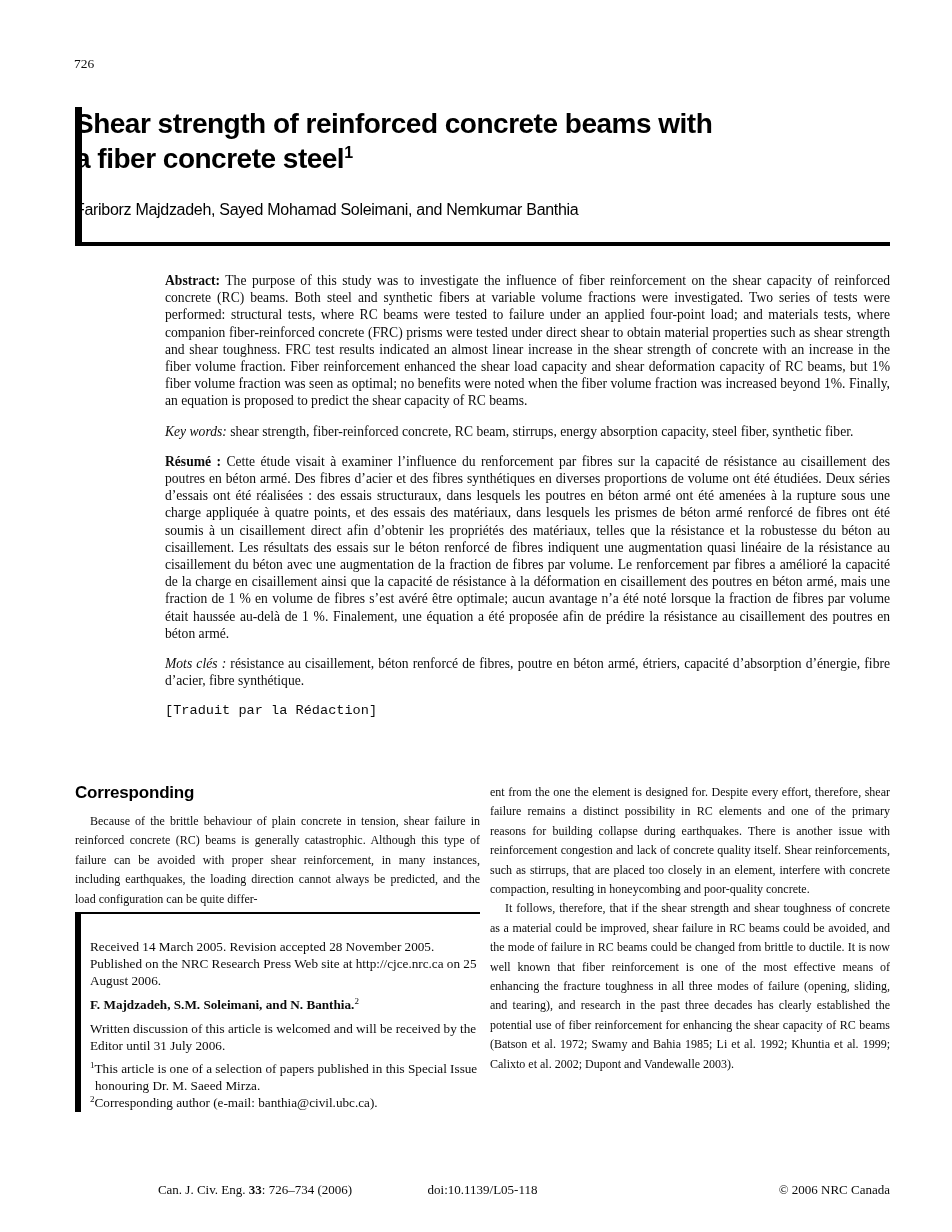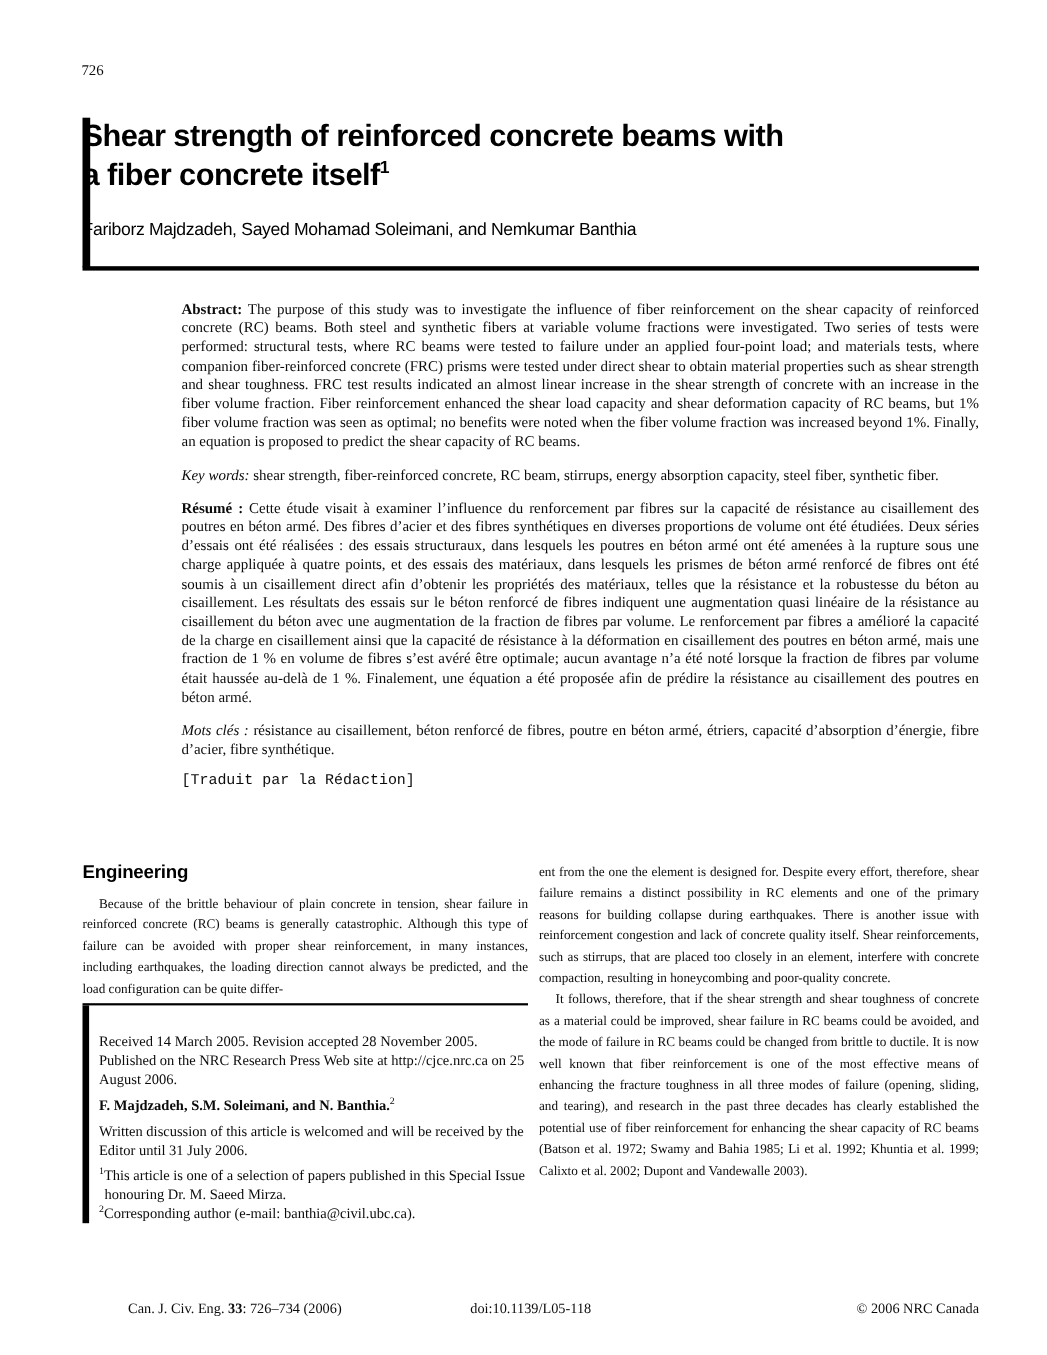--- a/index.html
+++ b/index.html
@@ -43,49 +43,49 @@
   .body-text { font-size:12px; line-height:19.4px; text-align:justify; }
   .indent { text-indent:15px; }
 
   .footnote-box { margin-top:3px; border-top:2.5px solid #000; position:relative; padding:25px 2px 0 15px; }
   .fn-bar { position:absolute; left:0; top:0; width:6px; height:100%; background:#000; }
   .footnote-box p { font-size:13.2px; line-height:16.9px; margin-bottom:7px; text-align:left; }
   .footnote-box p.fn-note { margin-bottom:0; padding-left:5px; text-indent:-5px; }
   .footnote-box sup { font-size:9px; vertical-align:super; line-height:0; }
 
   .footer { position:absolute; left:75px; top:1182px; width:815px; display:flex; font-size:13px; }
-  .footer .f-left { width:34%; text-align:center; white-space:nowrap; }
+  .footer .f-left { width:34%; text-align:right; white-space:nowrap; }
   .footer .f-center { width:32%; text-align:center; white-space:nowrap; }
   .footer .f-right { width:34%; text-align:right; white-space:nowrap; }
 </style>
 </head>
 <body>
 
 <div class="page-number">726</div>
 
 <div class="title-block">
   <div class="title-bar"></div>
   <div class="title-content">
-    <h1 class="article-title"><span>Shear strength of reinforced concrete beams with</span><br><span>a fiber concrete itself</span><sup>1</sup></h1>
+    <h1 class="article-title"><span>Shear strength of reinforced concrete beams with</span><br><span>a fiber concrete steel</span><sup>1</sup></h1>
     <div class="authors-line">Fariborz Majdzadeh, Sayed Mohamad Soleimani, and Nemkumar Banthia</div>
   </div>
 </div>
 <div class="title-rule"></div>
 
 <section class="abstract-block">
   <p><span class="lbl-b">Abstract:</span> <span>The purpose of this study was to investigate the influence of fiber reinforcement on the shear capacity of reinforced concrete (RC) beams. Both steel and synthetic fibers at variable volume fractions were investigated. Two series of tests were performed: structural tests, where RC beams were tested to failure under an applied four-point load; and materials tests, where companion fiber-reinforced concrete (FRC) prisms were tested under direct shear to obtain material properties such as shear strength and shear toughness. FRC test results indicated an almost linear increase in the shear strength of concrete with an increase in the fiber volume fraction. Fiber reinforcement enhanced the shear load capacity and shear deformation capacity of RC beams, but 1% fiber volume fraction was seen as optimal; no benefits were noted when the fiber volume fraction was increased beyond 1%. Finally, an equation is proposed to predict the shear capacity of RC beams.</span></p>
   <p><span class="lbl-i">Key words:</span> <span>shear strength, fiber-reinforced concrete, RC beam, stirrups, energy absorption capacity, steel fiber, synthetic fiber.</span></p>
   <p><span class="lbl-b">Résumé :</span> <span>Cette étude visait à examiner l’influence du renforcement par fibres sur la capacité de résistance au cisaillement des poutres en béton armé. Des fibres d’acier et des fibres synthétiques en diverses proportions de volume ont été étudiées. Deux séries d’essais ont été réalisées : des essais structuraux, dans lesquels les poutres en béton armé ont été amenées à la rupture sous une charge appliquée à quatre points, et des essais des matériaux, dans lesquels les prismes de béton armé renforcé de fibres ont été soumis à un cisaillement direct afin d’obtenir les propriétés des matériaux, telles que la résistance et la robustesse du béton au cisaillement. Les résultats des essais sur le béton renforcé de fibres indiquent une augmentation quasi linéaire de la résistance au cisaillement du béton avec une augmentation de la fraction de fibres par volume. Le renforcement par fibres a amélioré la capacité de la charge en cisaillement ainsi que la capacité de résistance à la déformation en cisaillement des poutres en béton armé, mais une fraction de 1 % en volume de fibres s’est avéré être optimale; aucun avantage n’a été noté lorsque la fraction de fibres par volume était haussée au-delà de 1 %. Finalement, une équation a été proposée afin de prédire la résistance au cisaillement des poutres en béton armé.</span></p>
   <p><span class="lbl-i">Mots clés :</span> <span>résistance au cisaillement, béton renforcé de fibres, poutre en béton armé, étriers, capacité d’absorption d’énergie, fibre d’acier, fibre synthétique.</span></p>
   <p class="last">[Traduit par la Rédaction]</p>
 </section>
 
 <section class="columns">
   <div class="col-left">
-    <h2 class="section-heading">Engineering</h2>
+    <h2 class="section-heading">Corresponding</h2>
     <p class="body-text indent">Because of the brittle behaviour of plain concrete in tension, shear failure in reinforced concrete (RC) beams is generally catastrophic. Although this type of failure can be avoided with proper shear reinforcement, in many instances, including earthquakes, the loading direction cannot always be predicted, and the load configuration can be quite differ-</p>
     <div class="footnote-box">
       <div class="fn-bar"></div>
       <p>Received 14 March 2005. Revision accepted 28 November 2005. Published on the NRC Research Press Web site at http://cjce.nrc.ca on 25 August 2006.</p>
       <p><span class="lbl-b">F. Majdzadeh, S.M. Soleimani, and N. Banthia.</span><sup>2</sup><br></p>
       <p>Written discussion of this article is welcomed and will be received by the Editor until 31 July 2006.</p>
       <p class="fn-note"><sup>1</sup><span>This article is one of a selection of papers published in this Special Issue honouring Dr. M. Saeed Mirza.</span></p>
       <p class="fn-note"><sup>2</sup><span>Corresponding author (e-mail: banthia@civil.ubc.ca).</span></p>
     </div>
   </div>

